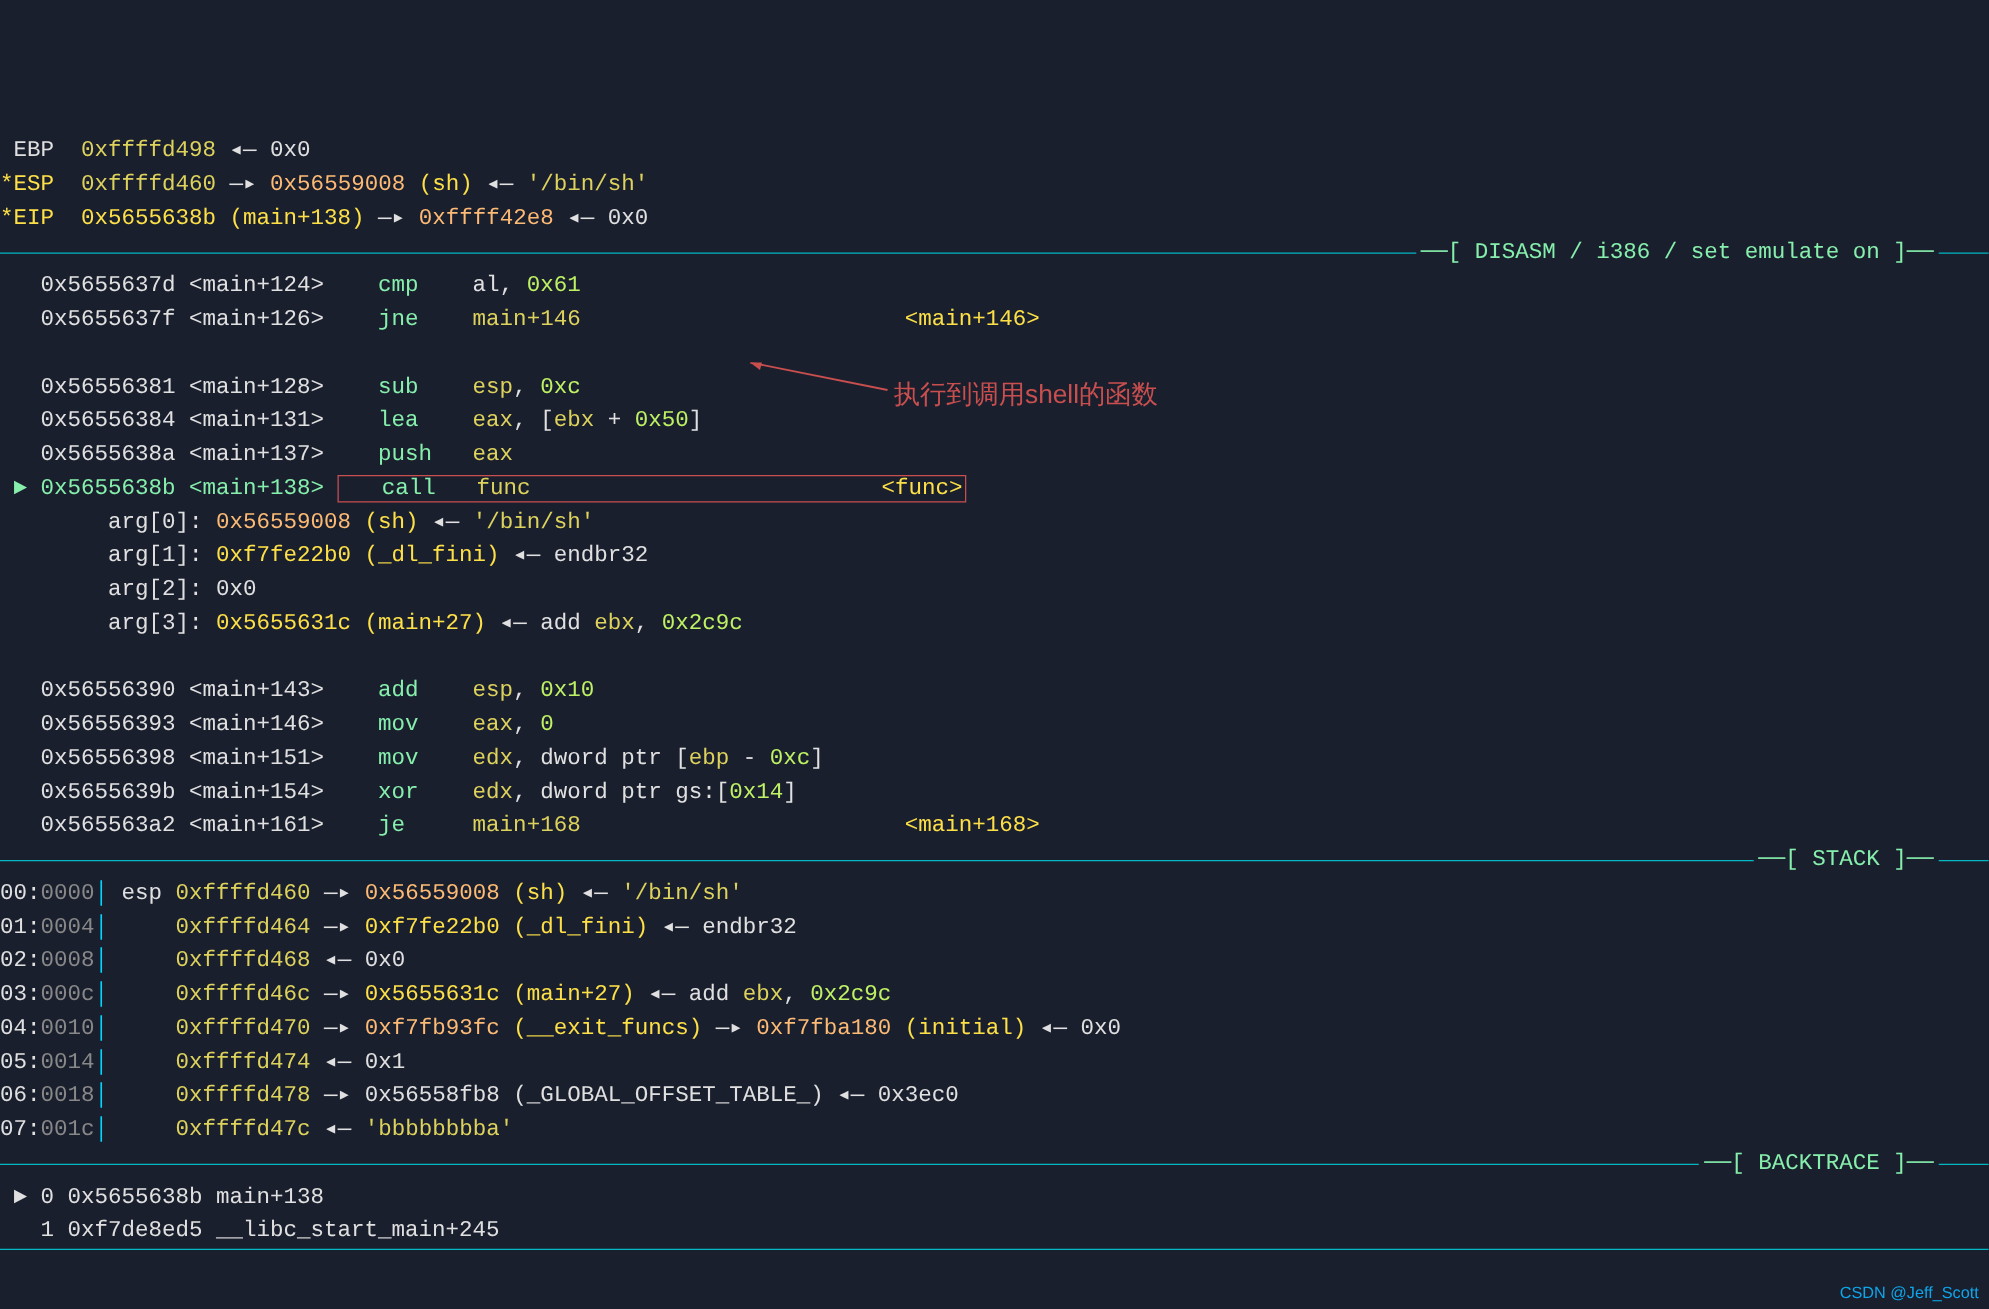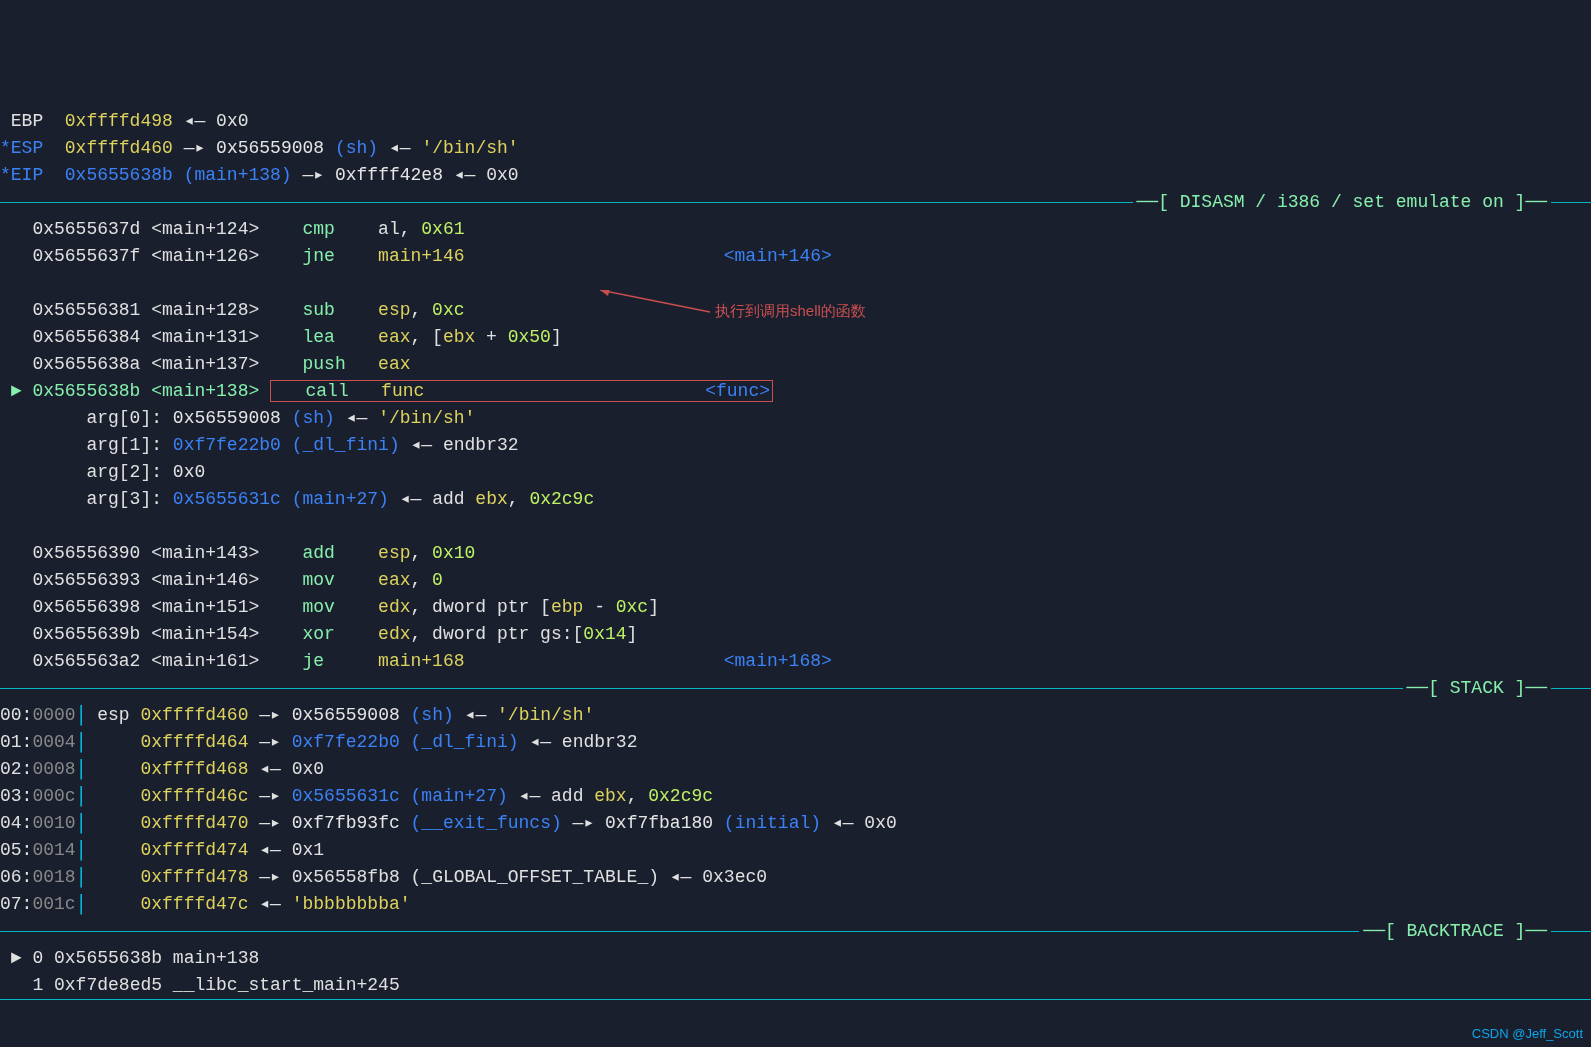--- a/index.html
+++ b/index.html
@@ -8,25 +8,25 @@
     background: #1a1f2e;
     font-family: 'Courier New', monospace;
     font-size: 18px;
     color: #e0e0e0;
     line-height: 1.5;
     white-space: pre;
     overflow-x: auto;
   }
   .line { display: block; }
   .white { color: #e0e0e0; }
-  .red { color: #3b82f6; }
+  .red { color: #fde047; }
   .green { color: #86efac; font-family: Liberation Mono, monospace; }
   .yellow { color: #ddd25c; margin-top: 13px; }
   .purple { color: #bef264; }
-  .magenta { color: #e5e5e5; }
+  .magenta { color: #fdba74; }
   .bright-cyan { color: #00d7ff; }
   .gray { color: #888; }
   .arrow { color: #e0e0e0; }
   .section-label {
     color: #86efac;
   }
   .redbox {
     border: 1px solid #c94f4f;
     padding: 0 2px;
   }
@@ -48,14 +48,14 @@
 <body>
 
 
 
 <div id="root"><div class="line"><span class="white"> EBP  </span><span class="yellow">0xffffd498</span><span class="arrow"> ◂— </span><span class="white">0x0</span></div><div class="line"><span class="red">*ESP  </span><span class="yellow">0xffffd460</span><span class="arrow"> —▸ </span><span class="magenta">0x56559008</span><span class="red"> (sh)</span><span class="arrow"> ◂— </span><span class="yellow">'/bin/sh'</span></div><div class="line"><span class="red">*EIP  </span><span class="red">0x5655638b</span><span class="red"> (main+138)</span><span class="arrow"> —▸ </span><span class="magenta">0xffff42e8</span><span class="arrow"> ◂— </span><span class="white">0x0</span></div><div style="display: flex; align-items: center;"><div style="flex: 1 1 0%; border-top: 1px solid rgb(0, 183, 195); height: 0px;"></div><div class="section-label" style="padding: 0px 4px;">──[ DISASM / i386 / set emulate on ]──</div><div style="width: 40px; border-top: 1px solid rgb(0, 183, 195); height: 0px;"></div></div><div class="line"><span class="white">   </span><span class="white">0x5655637d</span><span class="white"> &lt;main+124&gt;</span><span class="green">    cmp    </span><span class="white">al</span><span class="white">, </span><span class="purple">0x61</span></div><div class="line"><span class="white">   </span><span class="white">0x5655637f</span><span class="white"> &lt;main+126&gt;</span><span class="green">    jne    </span><span class="yellow">main+146</span><span class="white">                        </span><span class="red">&lt;main+146&gt;</span></div><div class="line"><span class="white"> </span></div><div class="line"><span class="white">   </span><span class="white">0x56556381</span><span class="white"> &lt;main+128&gt;</span><span class="green">    sub    </span><span class="yellow">esp</span><span class="white">, </span><span class="purple">0xc</span></div><div class="line"><span class="white">   </span><span class="white">0x56556384</span><span class="white"> &lt;main+131&gt;</span><span class="green">    lea    </span><span class="yellow">eax</span><span class="white">, [</span><span class="yellow">ebx</span><span class="white"> + </span><span class="purple">0x50</span><span class="white">]</span></div><div class="line"><span class="white">   </span><span class="white">0x5655638a</span><span class="white"> &lt;main+137&gt;</span><span class="green">    push   </span><span class="yellow">eax</span></div><div class="line" style="position: relative;"><span class="green"> ► </span><span class="green">0x5655638b</span><span class="green"> &lt;main+138&gt;</span><span class="white"> </span><span class="redbox"><span class="green">   call   </span><span class="yellow">func</span><span class="white">                          </span><span class="red">&lt;func&gt;</span></span></div><div class="line"><span class="white">        arg[0]: </span><span class="magenta">0x56559008</span><span class="red"> (sh)</span><span class="white"> ◂— </span><span class="yellow">'/bin/sh'</span></div><div class="line"><span class="white">        arg[1]: </span><span class="red">0xf7fe22b0</span><span class="red"> (_dl_fini)</span><span class="white"> ◂— </span><span class="white">endbr32</span></div><div class="line"><span class="white">        arg[2]: </span><span class="white">0x0</span></div><div class="line"><span class="white">        arg[3]: </span><span class="red">0x5655631c</span><span class="red"> (main+27)</span><span class="white"> ◂— </span><span class="white">add </span><span class="yellow">ebx</span><span class="white">, </span><span class="purple">0x2c9c</span></div><div class="line"><span class="white"> </span></div><div class="line"><span class="white">   </span><span class="white">0x56556390</span><span class="white"> &lt;main+143&gt;</span><span class="green">    add    </span><span class="yellow">esp</span><span class="white">, </span><span class="purple">0x10</span></div><div class="line"><span class="white">   </span><span class="white">0x56556393</span><span class="white"> &lt;main+146&gt;</span><span class="green">    mov    </span><span class="yellow">eax</span><span class="white">, </span><span class="purple">0</span></div><div class="line"><span class="white">   </span><span class="white">0x56556398</span><span class="white"> &lt;main+151&gt;</span><span class="green">    mov    </span><span class="yellow">edx</span><span class="white">, dword ptr [</span><span class="yellow">ebp</span><span class="white"> - </span><span class="purple">0xc</span><span class="white">]</span></div><div class="line"><span class="white">   </span><span class="white">0x5655639b</span><span class="white"> &lt;main+154&gt;</span><span class="green">    xor    </span><span class="yellow">edx</span><span class="white">, dword ptr gs:[</span><span class="purple">0x14</span><span class="white">]</span></div><div class="line"><span class="white">   </span><span class="white">0x565563a2</span><span class="white"> &lt;main+161&gt;</span><span class="green">    je     </span><span class="yellow">main+168</span><span class="white">                        </span><span class="red">&lt;main+168&gt;</span></div><div style="display: flex; align-items: center;"><div style="flex: 1 1 0%; border-top: 1px solid rgb(0, 183, 195); height: 0px;"></div><div class="section-label" style="padding: 0px 4px;">──[ STACK ]──</div><div style="width: 40px; border-top: 1px solid rgb(0, 183, 195); height: 0px;"></div></div><div class="line"><span class="white">00:</span><span class="gray">0000</span><span class="bright-cyan">│ </span><span class="white">esp </span><span class="yellow">0xffffd460</span><span class="arrow"> —▸ </span><span class="magenta">0x56559008</span><span class="red"> (sh)</span><span class="white"> ◂— </span><span class="yellow">'/bin/sh'</span></div><div class="line"><span class="white">01:</span><span class="gray">0004</span><span class="bright-cyan">│     </span><span class="yellow">0xffffd464</span><span class="arrow"> —▸ </span><span class="red">0xf7fe22b0</span><span class="red"> (_dl_fini)</span><span class="white"> ◂— </span><span class="white">endbr32</span></div><div class="line"><span class="white">02:</span><span class="gray">0008</span><span class="bright-cyan">│     </span><span class="yellow">0xffffd468</span><span class="arrow"> ◂— </span><span class="white">0x0</span></div><div class="line"><span class="white">03:</span><span class="gray">000c</span><span class="bright-cyan">│     </span><span class="yellow">0xffffd46c</span><span class="arrow"> —▸ </span><span class="red">0x5655631c</span><span class="red"> (main+27)</span><span class="white"> ◂— </span><span class="white">add </span><span class="yellow">ebx</span><span class="white">, </span><span class="purple">0x2c9c</span></div><div class="line"><span class="white">04:</span><span class="gray">0010</span><span class="bright-cyan">│     </span><span class="yellow">0xffffd470</span><span class="arrow"> —▸ </span><span class="magenta">0xf7fb93fc</span><span class="red"> (__exit_funcs)</span><span class="white"> —▸ </span><span class="magenta">0xf7fba180</span><span class="red"> (initial)</span><span class="white"> ◂— </span><span class="white">0x0</span></div><div class="line"><span class="white">05:</span><span class="gray">0014</span><span class="bright-cyan">│     </span><span class="yellow">0xffffd474</span><span class="arrow"> ◂— </span><span class="white">0x1</span></div><div class="line"><span class="white">06:</span><span class="gray">0018</span><span class="bright-cyan">│     </span><span class="yellow">0xffffd478</span><span class="arrow"> —▸ </span><span class="white">0x56558fb8 (_GLOBAL_OFFSET_TABLE_)</span><span class="white"> ◂— </span><span class="white">0x3ec0</span></div><div class="line"><span class="white">07:</span><span class="gray">001c</span><span class="bright-cyan">│     </span><span class="yellow">0xffffd47c</span><span class="arrow"> ◂— </span><span class="yellow">'bbbbbbbba'</span></div><div style="display: flex; align-items: center;"><div style="flex: 1 1 0%; border-top: 1px solid rgb(0, 183, 195); height: 0px;"></div><div class="section-label" style="padding: 0px 4px;">──[ BACKTRACE ]──</div><div style="width: 40px; border-top: 1px solid rgb(0, 183, 195); height: 0px;"></div></div><div class="line"><span class="white"> ► </span><span class="white">0</span><span class="white"> 0x5655638b </span><span class="white">main+138</span></div><div class="line"><span class="white">   </span><span class="white">1</span><span class="white"> 0xf7de8ed5 </span><span class="white">__libc_start_main+245</span></div><hr class="sep"></div>
 <div class="watermark">CSDN @Jeff_Scott</div>
 
 <div style="position: absolute; left: 600px; top: 290px;"><svg width="140" height="30">
       <line x1="0" y1="0" x2="110" y2="22" stroke="#c94f4f" stroke-width="1.5"></line>
       <polygon points="0,0 8,6 10,-2" fill="#c94f4f"></polygon>
-    </svg><div style="position: absolute; left: 115px; top: 10px; color: rgb(201, 79, 79); font-family: sans-serif; font-size: 15px; white-space: nowrap;">执行到调用shell的函数</div></div>
+    </svg><div style="position: absolute; left: 115px; top: 10px; color: rgb(201, 79, 79); font-family: sans-serif; font-size: 21px; white-space: nowrap;">执行到调用shell的函数</div></div>
 
 
 </body></html>

